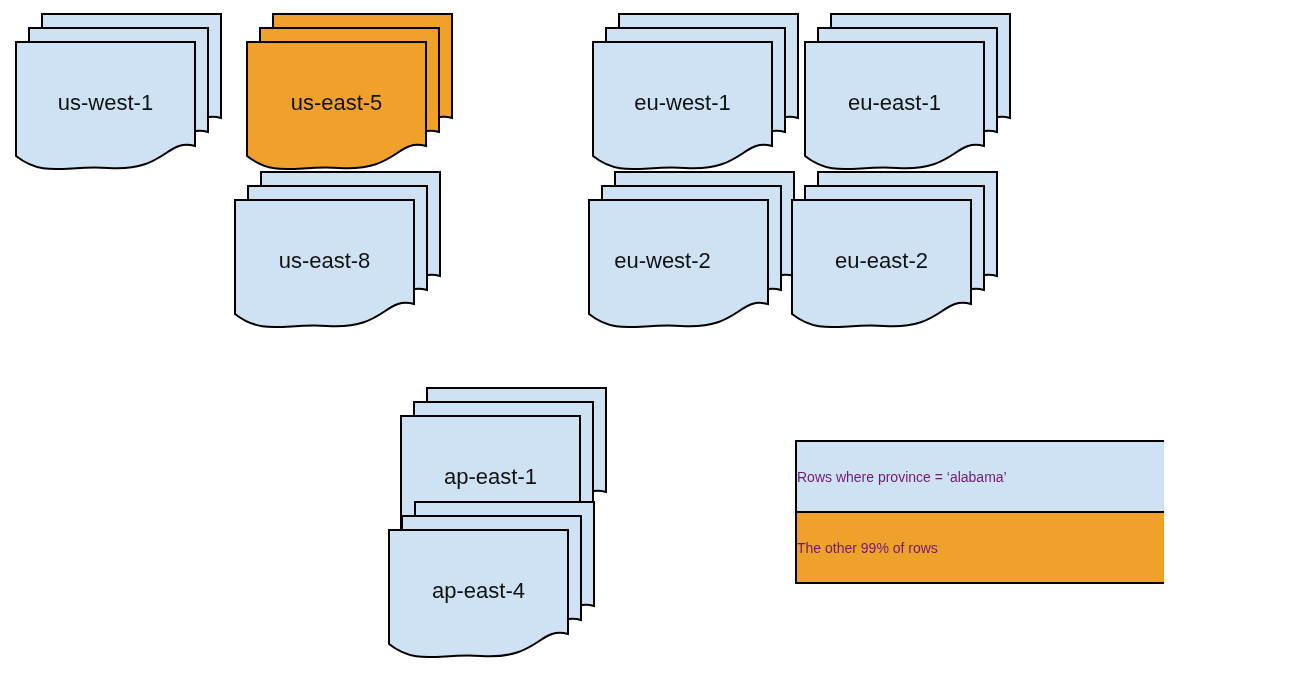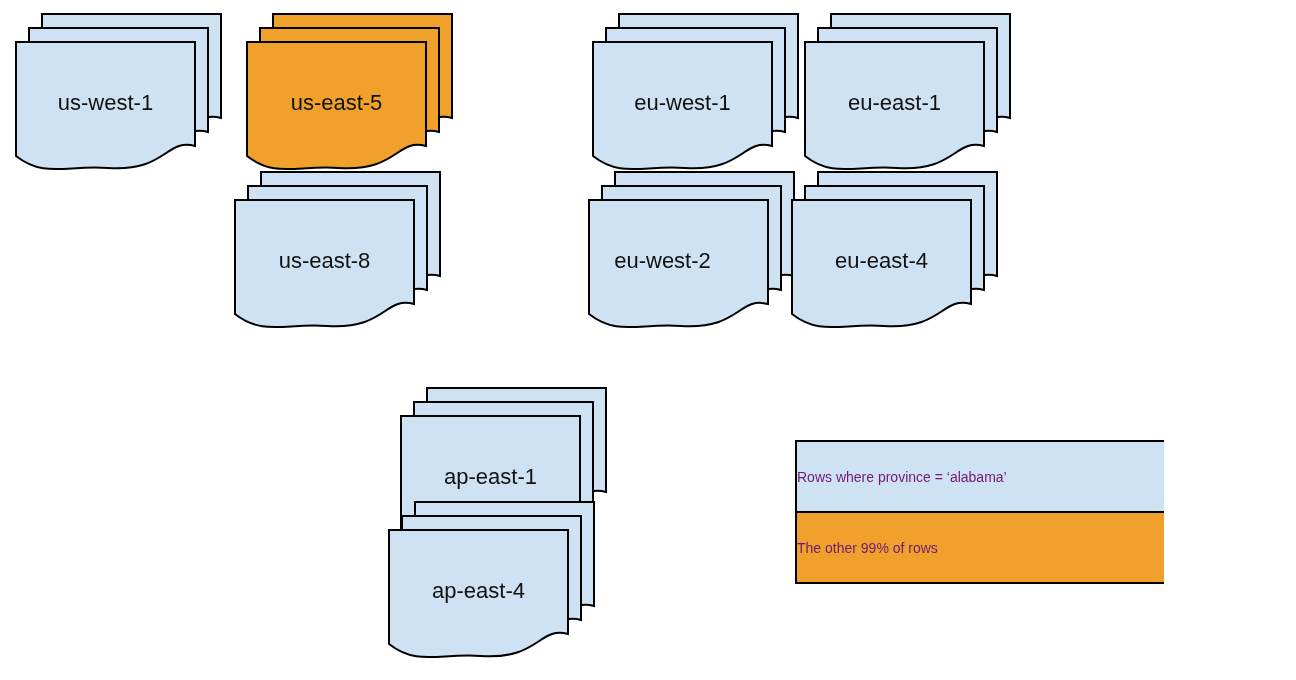--- a/index.html
+++ b/index.html
@@ -126,21 +126,21 @@
     </svg>
     <div class="stack-label">eu-west-2</div>
   </div>
 
   <div class="stack blue" style="left:792px; top:172px;">
     <svg width="206" height="168" viewBox="0 0 206 168">
       <path class="page" transform="translate(26,0)" d="M0,0 H179 V104 C150,96 150,130 92,126 C50,123 28,136 0,114 Z"></path>
       <path class="page" transform="translate(13,14)" d="M0,0 H179 V104 C150,96 150,130 92,126 C50,123 28,136 0,114 Z"></path>
       <path class="page" transform="translate(0,28)" d="M0,0 H179 V104 C150,96 150,130 92,126 C50,123 28,136 0,114 Z"></path>
     </svg>
-    <div class="stack-label">eu-east-4</div>
+    <div class="stack-label">eu-east-2</div>
   </div>
 
   <div class="stack blue" style="left:401px; top:348px;margin-top:40px;">
     <svg width="206" height="168" viewBox="0 0 206 168">
       <path class="page" transform="translate(26,0)" d="M0,0 H179 V104 C150,96 150,130 92,126 C50,123 28,136 0,114 Z"></path>
       <path class="page" transform="translate(13,14)" d="M0,0 H179 V104 C150,96 150,130 92,126 C50,123 28,136 0,114 Z"></path>
       <path class="page" transform="translate(0,28)" d="M0,0 H179 V104 C150,96 150,130 92,126 C50,123 28,136 0,114 Z"></path>
     </svg>
     <div class="stack-label">ap-east-1</div>
   </div>

